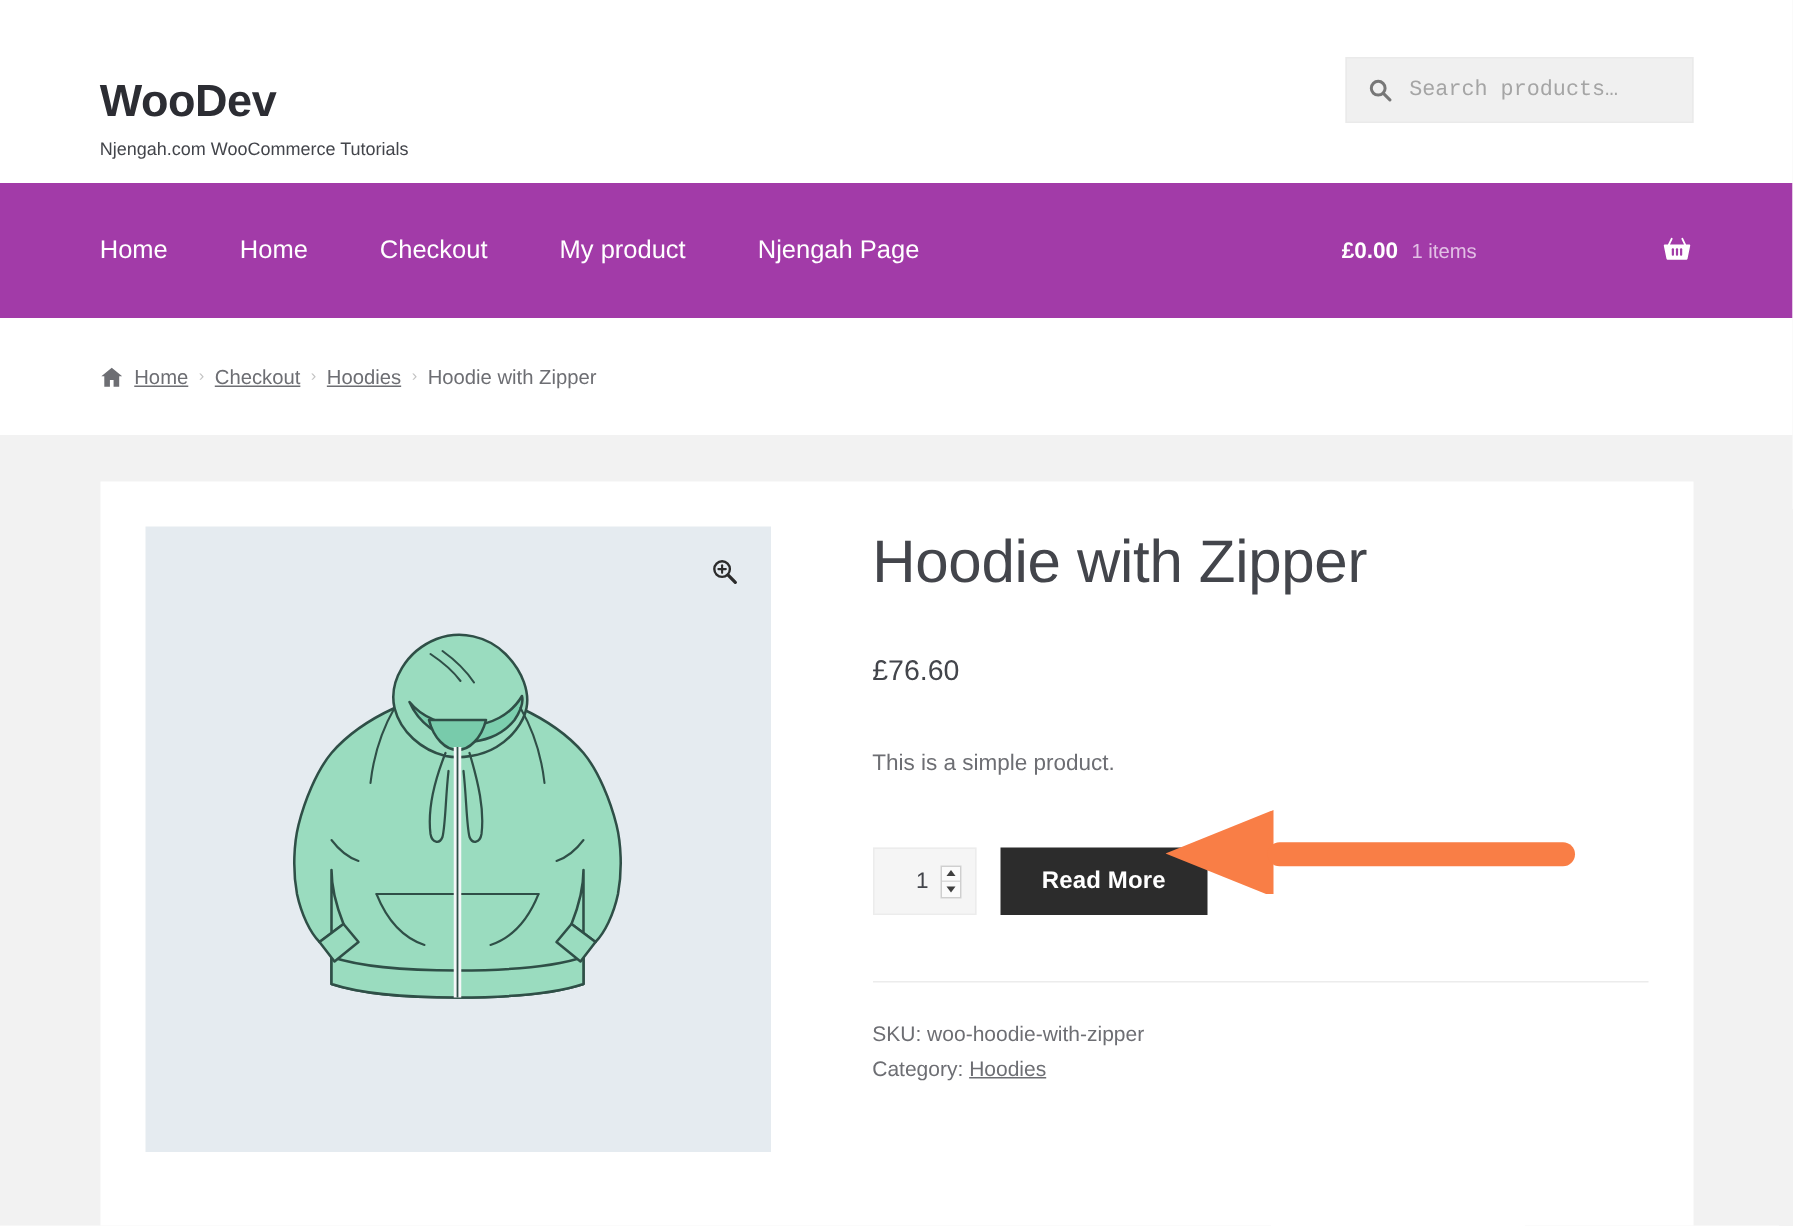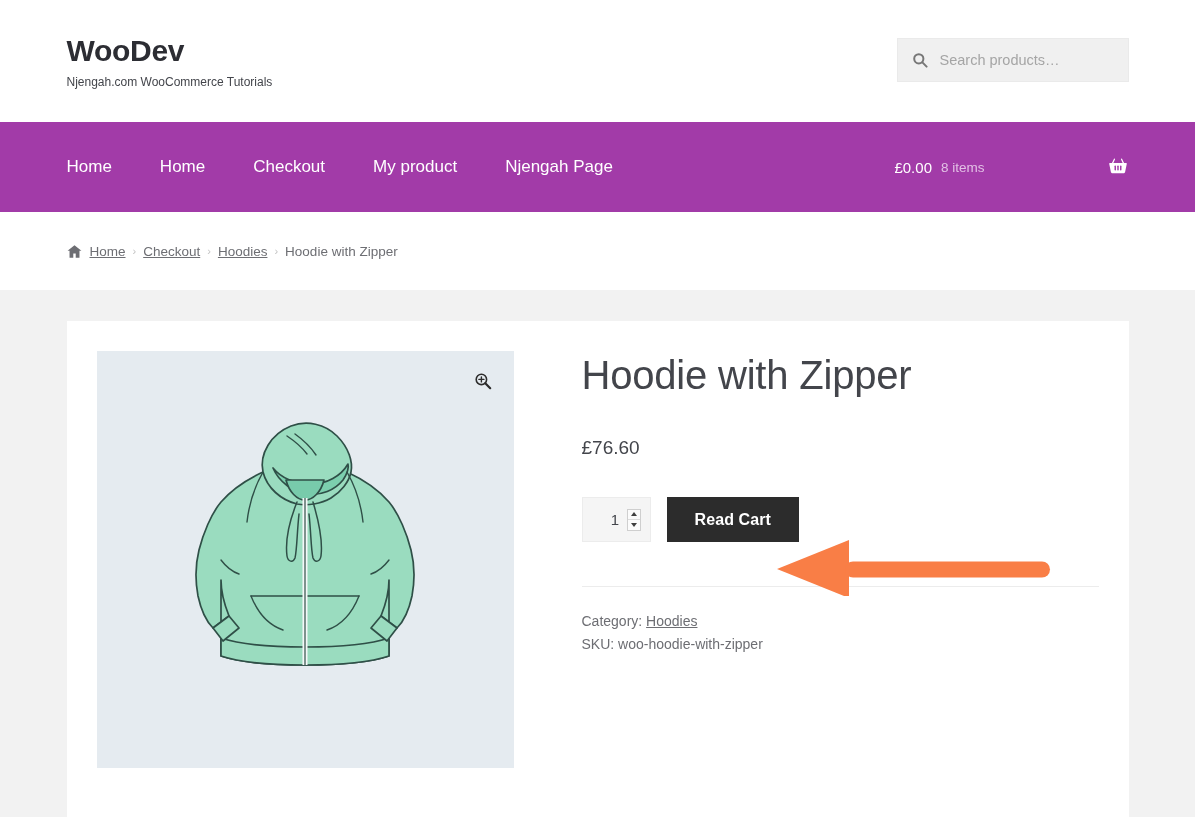--- a/index.html
+++ b/index.html
@@ -21,21 +21,21 @@
     position: relative;
   }
   .header-inner {
     width: 1062px;
     margin: 0 auto;
     padding-top: 34px;
     display: flex;
     justify-content: space-between;
     align-items: flex-start;
   }
-  .brand { padding-left: 0; }
+  .brand { padding-left: 0; margin-top: 17px; }
   .site-title {
     font-size: 30px;
     font-weight: bold;
     color: #2c2d33;
     letter-spacing: -0.3px;
     line-height: 1.1;
     margin: 0 0 8px 0;
   }
   .site-desc {
     font-size: 12px;
@@ -56,21 +56,21 @@
   .search-icon {
     width: 16px; height: 16px;
     margin-right: 10px;
     flex-shrink: 0;
     color: #777;
   }
   .search-input {
     border: none;
     background: transparent;
     outline: none;
-    font-family: Liberation Sans, sans-serif;
+    font-family: Liberation Mono, monospace;
     font-size: 14.5px;
     color: #43454b;
     width: 100%;
   }
   .search-input::placeholder { color: #a5a5a5; }
 
   
   .main-nav {
     background: #a23ba8;
     height: 90px;
@@ -97,21 +97,21 @@
     text-decoration: none;
     font-size: 17px;
     line-height: 1;
   }
   .cart-area {
     display: flex;
     align-items: center;
   }
   .cart-amount {
     color: #ffffff;
-    font-weight: normal;
+    font-weight: bold;
     font-size: 15px;
     margin-right: 9px;
   }
   .cart-count {
     color: #e2c0e5;
     font-size: 13.5px;
   }
   .cart-basket {
     margin-left: 122px;
     width: 22px; height: 22px;
@@ -333,21 +333,21 @@
   <div class="nav-inner">
     <ul class="nav-links">
       <li><a href="#">Home</a></li>
       <li><a href="#">Home</a></li>
       <li><a href="#">Checkout</a></li>
       <li><a href="#">My product</a></li>
       <li><a href="#">Njengah Page</a></li>
     </ul>
     <div class="cart-area">
       <span class="cart-amount">£0.00</span>
-      <span class="cart-count">8 items</span>
+      <span class="cart-count">1 items</span>
       <span class="cart-basket">
         <svg viewBox="0 0 24 24" width="22" height="22" fill="currentColor">
           <path d="M7.5 3.2l-2.1 4.4H3.1c-.5 0-.8.4-.7.9l1.9 9.3c.1.5.6.9 1.1.9h13.2c.5 0 1-.4 1.1-.9l1.9-9.3c.1-.5-.2-.9-.7-.9h-2.3L16.5 3.2c-.2-.4-.6-.5-.9-.3-.4.2-.5.6-.3 1l1.8 3.7H6.9l1.8-3.7c.2-.4.1-.8-.3-1-.3-.2-.7-.1-.9.3z"></path>
           <rect x="8.2" y="10.4" width="1.6" height="5.4" rx="0.7" fill="#a23ba8"></rect>
           <rect x="11.2" y="10.4" width="1.6" height="5.4" rx="0.7" fill="#a23ba8"></rect>
           <rect x="14.2" y="10.4" width="1.6" height="5.4" rx="0.7" fill="#a23ba8"></rect>
         </svg>
       </span>
     </div>
   </div>
@@ -433,45 +433,46 @@
             <path d="M142 92 C134 112 130 130 132 146 C133 152 138 153 140 148 C142 140 142 122 144 104"></path>
             <path d="M158 92 C164 112 168 130 166 146 C165 152 160 153 158 148 C156 140 156 122 154 104"></path>
           </g>
         </svg>
       </div>
     </div>
 
     <div class="product-summary">
       <h1 class="product-title">Hoodie with Zipper</h1>
       <p class="product-price">£76.60</p>
+      <p class="product-desc">This is a simple product.</p>
 
       <form class="cart-form">
         <div class="qty-box">
           <span class="qty-value">1</span>
           <span class="qty-spinner">
             <span class="qty-spin-up">
                 <i class="tri-up"></i>
               </span>
             <span class="qty-spin-down">
                 <i class="tri-down"></i>
               </span>
           </span>
         </div>
-        <button class="read-more-btn">Read Cart</button>
+        <button class="read-more-btn">Read More</button>
       </form>
 
       <div class="product-meta-divider"></div>
       <div class="product-meta">
         <div class="meta-row">
+          <span>SKU:</span>
+          <span>woo-hoodie-with-zipper</span>
+        </div>
+        <div class="meta-row">
           <span>Category:</span>
           <a href="#">Hoodies</a>
-        </div>
-        <div class="meta-row">
-          <span>SKU:</span>
-          <span>woo-hoodie-with-zipper</span>
         </div>
       </div>
     </div>
 
   </div>
 </main>
 
 <svg class="annotation-arrow" viewBox="0 0 275 56">
   <g fill="#f97e46">
     <polygon points="0,29 72,0 72,58"></polygon>

